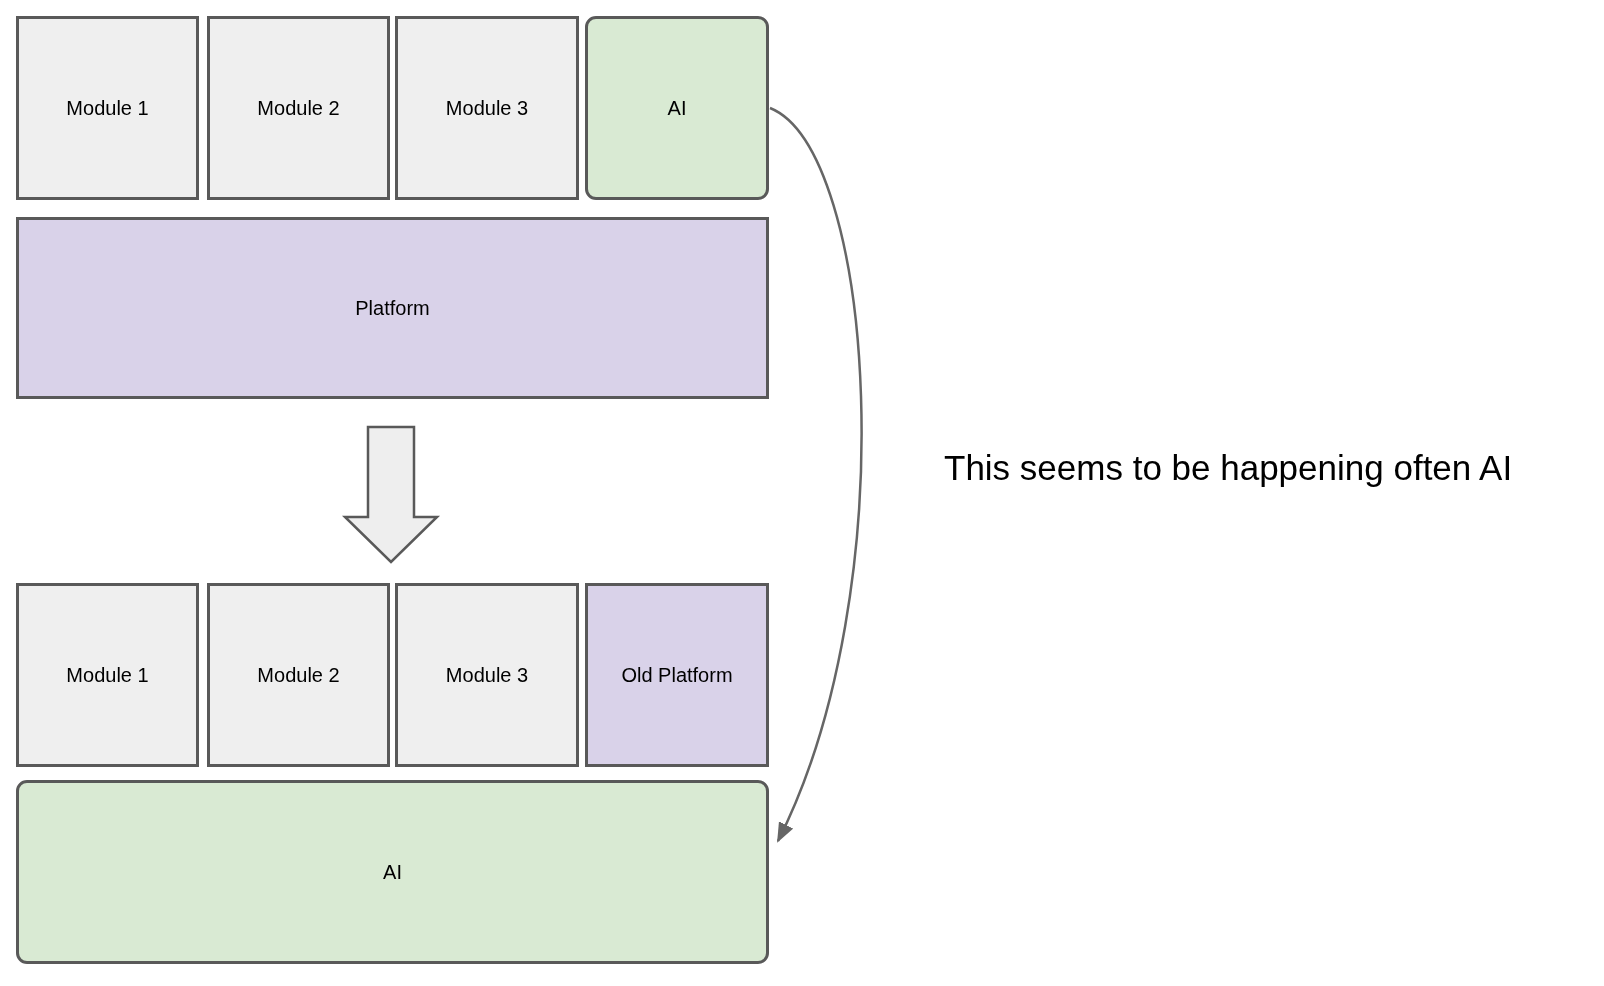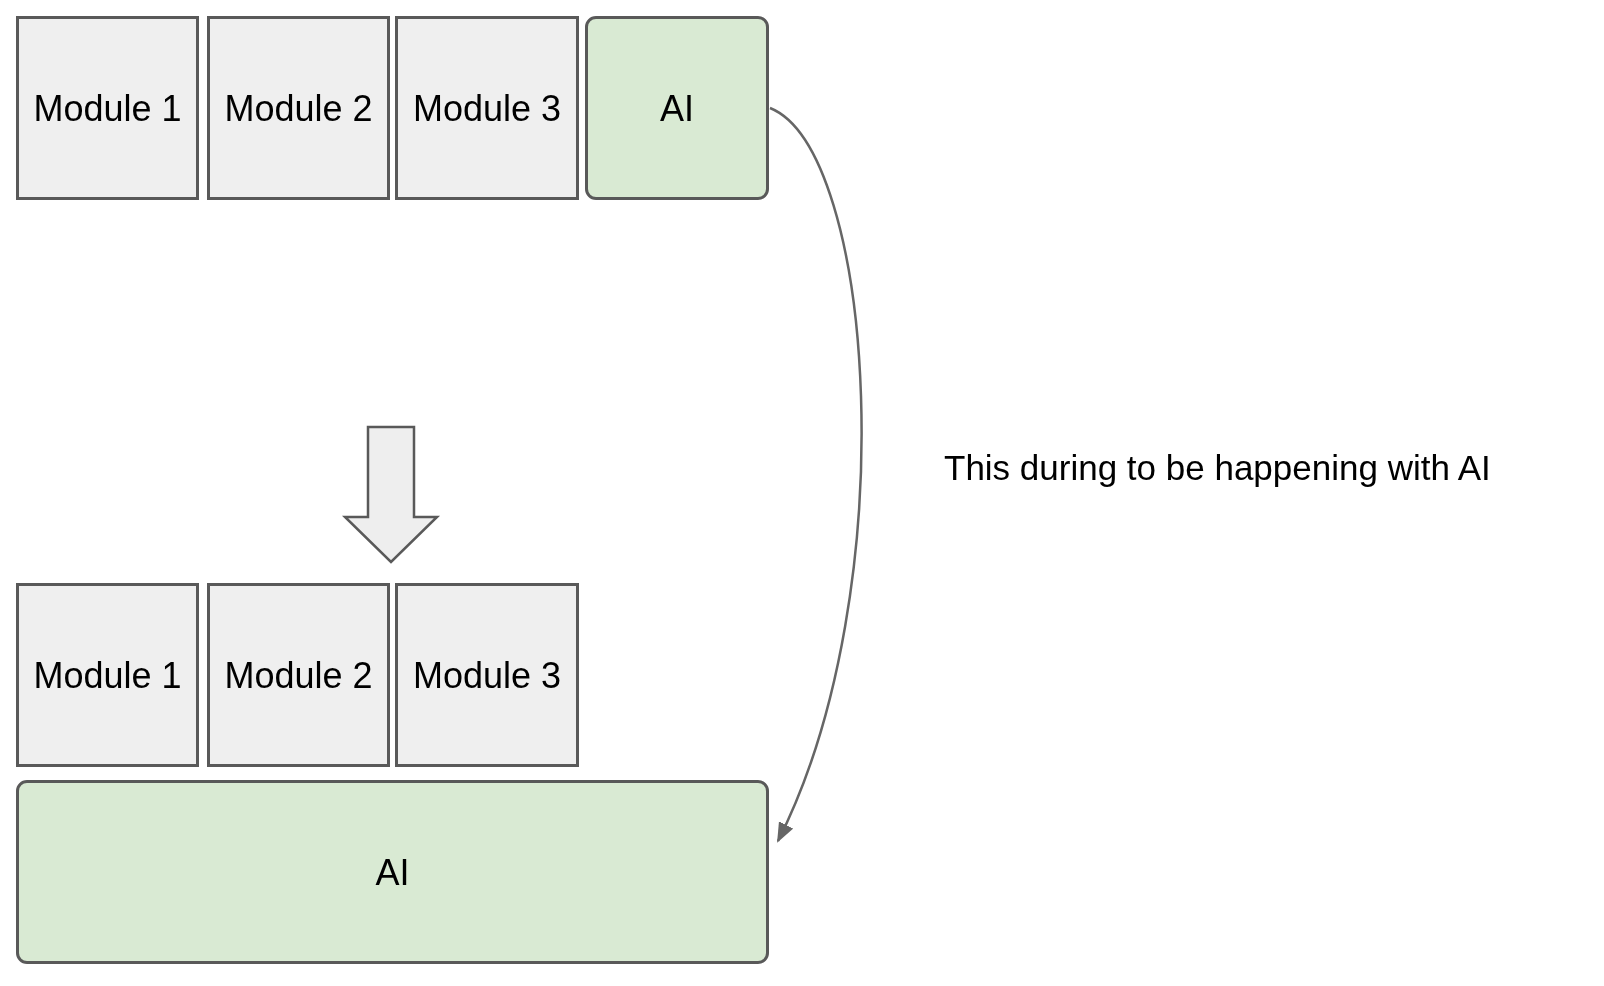--- a/index.html
+++ b/index.html
@@ -22,21 +22,21 @@
     overflow:hidden;
   }
   .box{
     position:absolute;
     box-sizing:border-box;
     border:3px solid var(--border);
     display:flex;
     align-items:center;
     justify-content:center;
     text-align:center;
-    font-size:36px;
+    font-size:20px;
     line-height:37px;
     color:var(--text);
   }
   .module{background:var(--module-fill);}
   .green{background:var(--ai-fill);border-radius:11px;}
   .purple{background:var(--platform-fill);}
 
   
   .t1{left:16px;top:16px;width:183px;height:184px;}
   .t2{left:207px;top:16px;width:183px;height:184px;}
@@ -89,44 +89,50 @@
   <div class="box module t2">
     <span>Module 2</span>
   </div>
   <div class="box module t3">
     <span>Module 3</span>
   </div>
   <div class="box green t4">
     <span>AI</span>
   </div>
 
+  <div class="box purple platform-bar">
+    <span>Platform</span>
+  </div>
 
   <div class="box module b1">
     <span>Module 1</span>
   </div>
   <div class="box module b2">
     <span>Module 2</span>
   </div>
   <div class="box module b3">
     <span>Module 3</span>
+  </div>
+  <div class="box purple b4">
+    <span>Old Platform</span>
   </div>
 
   <div class="box green ai-bar">
     <span>AI</span>
   </div>
 
   <svg class="overlay" viewBox="0 0 1604 986" xmlns="http://www.w3.org/2000/svg">
 
     <polygon class="down-arrow-shape" points="368,427 414,427 414,517 437,517 391,562 345,517 368,517"></polygon>
 
     <defs>
       <marker id="arrowhead" markerUnits="userSpaceOnUse" markerWidth="24" markerHeight="20" refX="18" refY="8" orient="auto">
         <path class="connector-head" d="M0,0 L20,8 L0,16 z"></path>
       </marker>
     </defs>
     <path class="connector-path" d="M 770 108 C 875 150, 905 590, 778 841" marker-end="url(#arrowhead)"></path>
   </svg>
 
   <div class="annotation">
-    <div class="para2">This during to be happening with AI</div>
+    <div class="para2">This seems to be happening often AI</div>
   </div>
 
 </div>
 
 </body></html>

